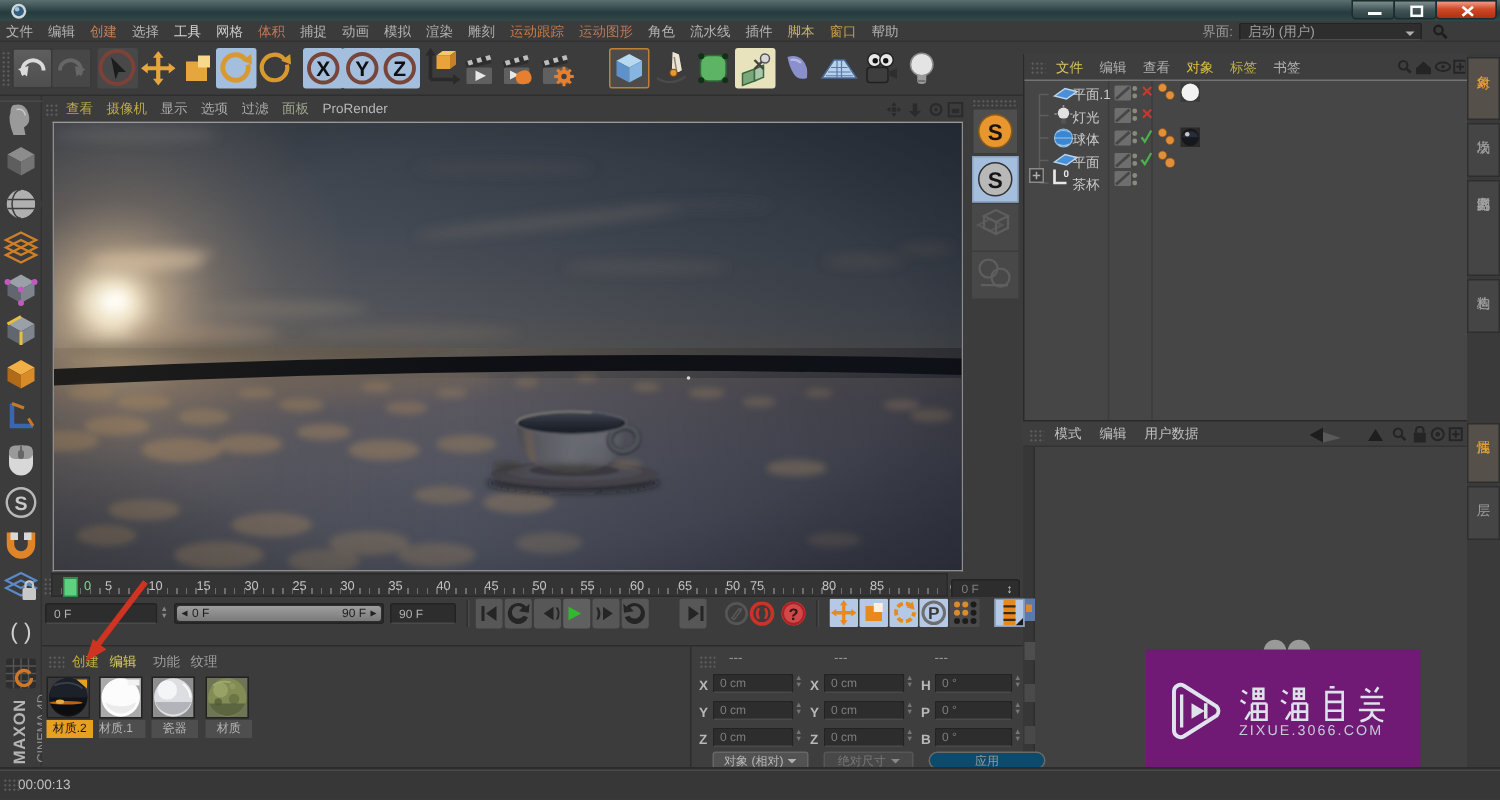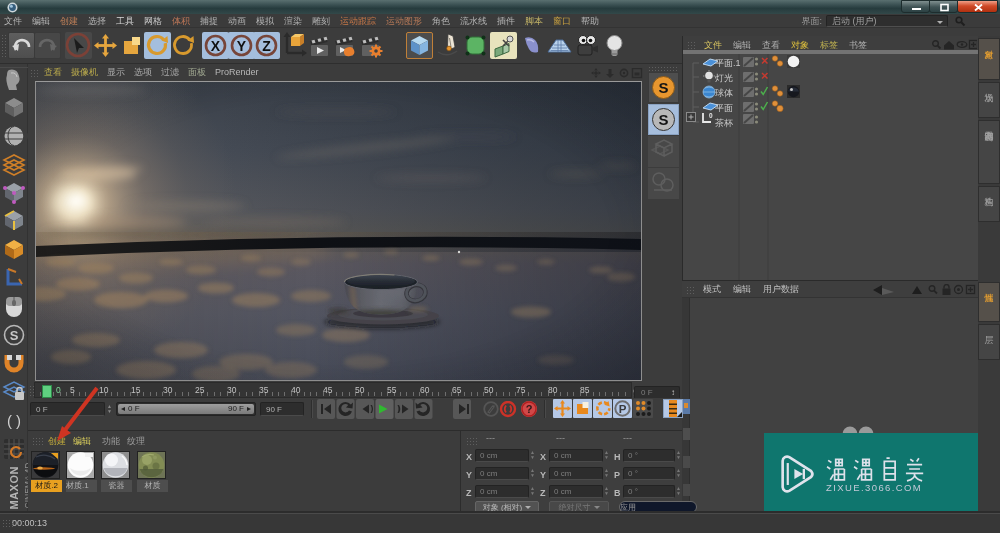--- a/index.html
+++ b/index.html
@@ -507,21 +507,21 @@
         </svg></div>
  <div class="abs" style="left:3px;top:104px;width:31px;height:31px;background:#484848"><svg width="29" height="29">
           <g fill="none" stroke="#5e5e5e" stroke-width="1.5">
             <circle cx="11" cy="11" r="6"></circle>
             <circle cx="19" cy="17" r="6"></circle>
             <path d="M6,22 h18"></path>
           </g>
         </svg></div>
 </div>
 <div class="abs" id="omgr">
- <div class="abs" style="left:0;top:0;width:296px;height:18px;background:#3e3e3e;border-bottom:4px solid #737373;font-size:9px;line-height:18px;color:#b0b0b0">
+ <div class="abs" style="left:0;top:0;width:296px;height:18px;background:#3e3e3e;border-bottom:1px solid #737373;font-size:9px;line-height:18px;color:#b0b0b0">
   <div class="abs grip" style="left:4px;top:5px;width:10px;height:9px"></div>
   <span style="margin-left:21px;color:#d8c460">文件</span><span style="margin-left:11px">编辑</span><span style="margin-left:11px">查看</span><span style="margin-left:11px;color:#e0c23c">对象</span><span style="margin-left:11px;color:#bcae50">标签</span><span style="margin-left:11px">书签</span>
   <svg class="abs" style="left:248px;top:3px" width="46" height="12">
    <g stroke="#252525" fill="none">
             <circle cx="4.5" cy="4.5" r="2.8" stroke-width="1.4"></circle>
             <line x1="6.8" y1="6.8" x2="9.5" y2="9.5" stroke-width="1.8"></line>
           </g>
    <g fill="#252525">
             <path d="M13,6.5 l5,-4.5 5,4.5 v4 h-10z"></path>
           </g>
@@ -693,21 +693,21 @@
  <div class="abs" style="left:1px;top:101px;width:7px;height:15px;background:#5a7aa8">
         <div style="position:absolute;left:1px;top:4px;width:4px;height:5px;background:#d88a30"></div>
       </div>
  <div class="abs" style="left:1px;top:130px;width:7px;height:12px;background:#4e4e4e"></div>
  <div class="abs" style="left:1px;top:158px;width:7px;height:12px;background:#4a4a4a"></div>
  <div class="abs" style="left:1px;top:186px;width:7px;height:12px;background:#484848"></div>
   <svg class="abs" style="left:160px;top:121px" width="36" height="16">
         <circle cx="8" cy="15" r="7.5" fill="#9a9a9a"></circle>
         <circle cx="24" cy="15" r="7.5" fill="#9a9a9a"></circle>
       </svg>
- <div class="abs" style="left:82px;top:135px;width:214px;height:82px;background:#0f766e">
+ <div class="abs" style="left:82px;top:135px;width:183px;height:82px;background:#701a75">
   <svg class="abs" style="left:15px;top:19px" width="38" height="44" viewBox="0 0 52 54">
    <path d="M14,4 L44,23 a6,6 0 0 1 0,8 L14,50 a6,6 0 0 1 -9,-5 V9 a6,6 0 0 1 9,-5z" fill="none" stroke="#dfe3ec" stroke-width="3.6"></path>
    <path d="M12,12 v30" stroke="#dfe3ec" stroke-width="3"></path>
    <path d="M21,20 l12,7 -12,7z" fill="#dfe3ec"></path>
           <path d="M34,20 v14" stroke="#dfe3ec" stroke-width="3.2"></path>
   </svg>
   <svg class="abs" style="left:62px;top:23px" width="108" height="26" viewBox="0 0 100 24">
    <g stroke="#dde1ea" stroke-width="1.6" fill="none">
     <path d="M2,4 l3,2 M1,10 l3,2 M4,22 l3,-5"></path>
     <path d="M9,3 h6 v6 h-6z M9,6 h6 M12,3 v6"></path>
@@ -735,21 +735,21 @@
         <span class="abs" style="left:160px;top:2px;font-size:8.5px;color:#c4c4c4">25</span>
         <span class="abs" style="left:192px;top:2px;font-size:8.5px;color:#c4c4c4">30</span>
         <span class="abs" style="left:224px;top:2px;font-size:8.5px;color:#c4c4c4">35</span>
         <span class="abs" style="left:256px;top:2px;font-size:8.5px;color:#c4c4c4">40</span>
         <span class="abs" style="left:288px;top:2px;font-size:8.5px;color:#c4c4c4">45</span>
         <span class="abs" style="left:320px;top:2px;font-size:8.5px;color:#c4c4c4">50</span>
         <span class="abs" style="left:352px;top:2px;font-size:8.5px;color:#c4c4c4">55</span>
         <span class="abs" style="left:385px;top:2px;font-size:8.5px;color:#c4c4c4">60</span>
         <span class="abs" style="left:417px;top:2px;font-size:8.5px;color:#c4c4c4">65</span>
         <span class="abs" style="left:449px;top:2px;font-size:8.5px;color:#c4c4c4">50</span>
-        <span class="abs" style="left:481px;top:2px;font-size:8.5px;color:#c4c4c4">75</span>
+        <span class="abs" style="left:465px;top:2px;font-size:8.5px;color:#c4c4c4">75</span>
         <span class="abs" style="left:513px;top:2px;font-size:8.5px;color:#c4c4c4">80</span>
         <span class="abs" style="left:545px;top:2px;font-size:8.5px;color:#c4c4c4">85</span>
         <span class="abs" style="left:598px;top:2px;font-size:13px;color:#c4c4c4">90</span>
  </div>
  <div class="fld" style="left:606px;top:4px;width:46px;height:13px;line-height:12px;padding-left:6px">0 F<span style="position:absolute;right:4px;top:0;color:#c8c8c8">↕</span></div>
 </div>
 <div class="abs" id="tctl">
  <div class="fld" style="left:2px;top:4px;width:75px;height:14px;line-height:13px;padding-left:5px;color:#b0b0b0">0 F</div>
  <div class="abs" style="left:79px;top:6px;width:6px;height:10px;font-size:5px;color:#888;line-height:5px">▲<br>▼</div>
  <div class="abs" style="left:88px;top:4px;width:140px;height:14px;background:#2d2d2d;border:1px solid #232323;border-radius:2px">
@@ -921,21 +921,21 @@
       <div class="fld" style="left:162px;top:18px;width:52px;height:13px;line-height:12px;padding-left:4px">0 °</div>
       <div class="abs" style="left:215px;top:19px;width:6px;height:10px;font-size:5px;color:#777;line-height:5px">▲<br>▼</div>
  <div class="abs" style="left:153px;top:35px;font-size:9px;font-weight:bold;color:#b8b8b8;line-height:18px">P</div>
       <div class="fld" style="left:162px;top:36px;width:52px;height:13px;line-height:12px;padding-left:4px">0 °</div>
       <div class="abs" style="left:215px;top:37px;width:6px;height:10px;font-size:5px;color:#777;line-height:5px">▲<br>▼</div>
  <div class="abs" style="left:153px;top:53px;font-size:9px;font-weight:bold;color:#b8b8b8;line-height:18px">B</div>
       <div class="fld" style="left:162px;top:54px;width:52px;height:13px;line-height:12px;padding-left:4px">0 °</div>
       <div class="abs" style="left:215px;top:55px;width:6px;height:10px;font-size:5px;color:#777;line-height:5px">▲<br>▼</div>
  <div class="abs" style="left:14px;top:70px;width:64px;height:12px;background:#525252;border:1px solid #666;border-radius:2px;font-size:8px;color:#b8b8b8;line-height:11px;text-align:center">对象 (相对)<span style="display:inline-block;width:0;height:0;border-top:3.5px solid #b0b0b0;border-left:3px solid transparent;border-right:3px solid transparent;margin-left:3px;vertical-align:middle"></span></div>
  <div class="abs" style="left:88px;top:70px;width:60px;height:12px;background:#484848;border:1px solid #565656;border-radius:2px;font-size:8px;color:#787878;line-height:11px;text-align:center">绝对尺寸<span style="display:inline-block;width:0;height:0;border-top:3.5px solid #888;border-left:3px solid transparent;border-right:3px solid transparent;margin-left:3px;vertical-align:middle"></span></div>
- <div class="abs" style="left:158px;top:70px;width:78px;height:12px;background:#0f172a;border:1px solid #6a6a6a;border-radius:6px;font-size:8px;color:#9a9a9a;line-height:11px;text-align:left">应用</div>
+ <div class="abs" style="left:158px;top:70px;width:78px;height:12px;background:#0c4a6e;border:1px solid #6a6a6a;border-radius:6px;font-size:8px;color:#9a9a9a;line-height:11px;text-align:center">应用</div>
 </div>
 <div class="abs" id="status">
  <div class="abs grip" style="left:2px;top:5px;width:11px;height:9px"></div>
  <span style="margin-left:12px">00:00:13</span>
 </div>
 <svg class="abs" style="left:40px;top:378px;pointer-events:none;z-index:50" width="80" height="72">
  <line x1="57" y1="10" x2="25" y2="52" stroke="#cf3422" stroke-width="4"></line>
  <path d="M17,63 L31,55 L22,48 Z" fill="#cf3422"></path>
 </svg>
 </div>

